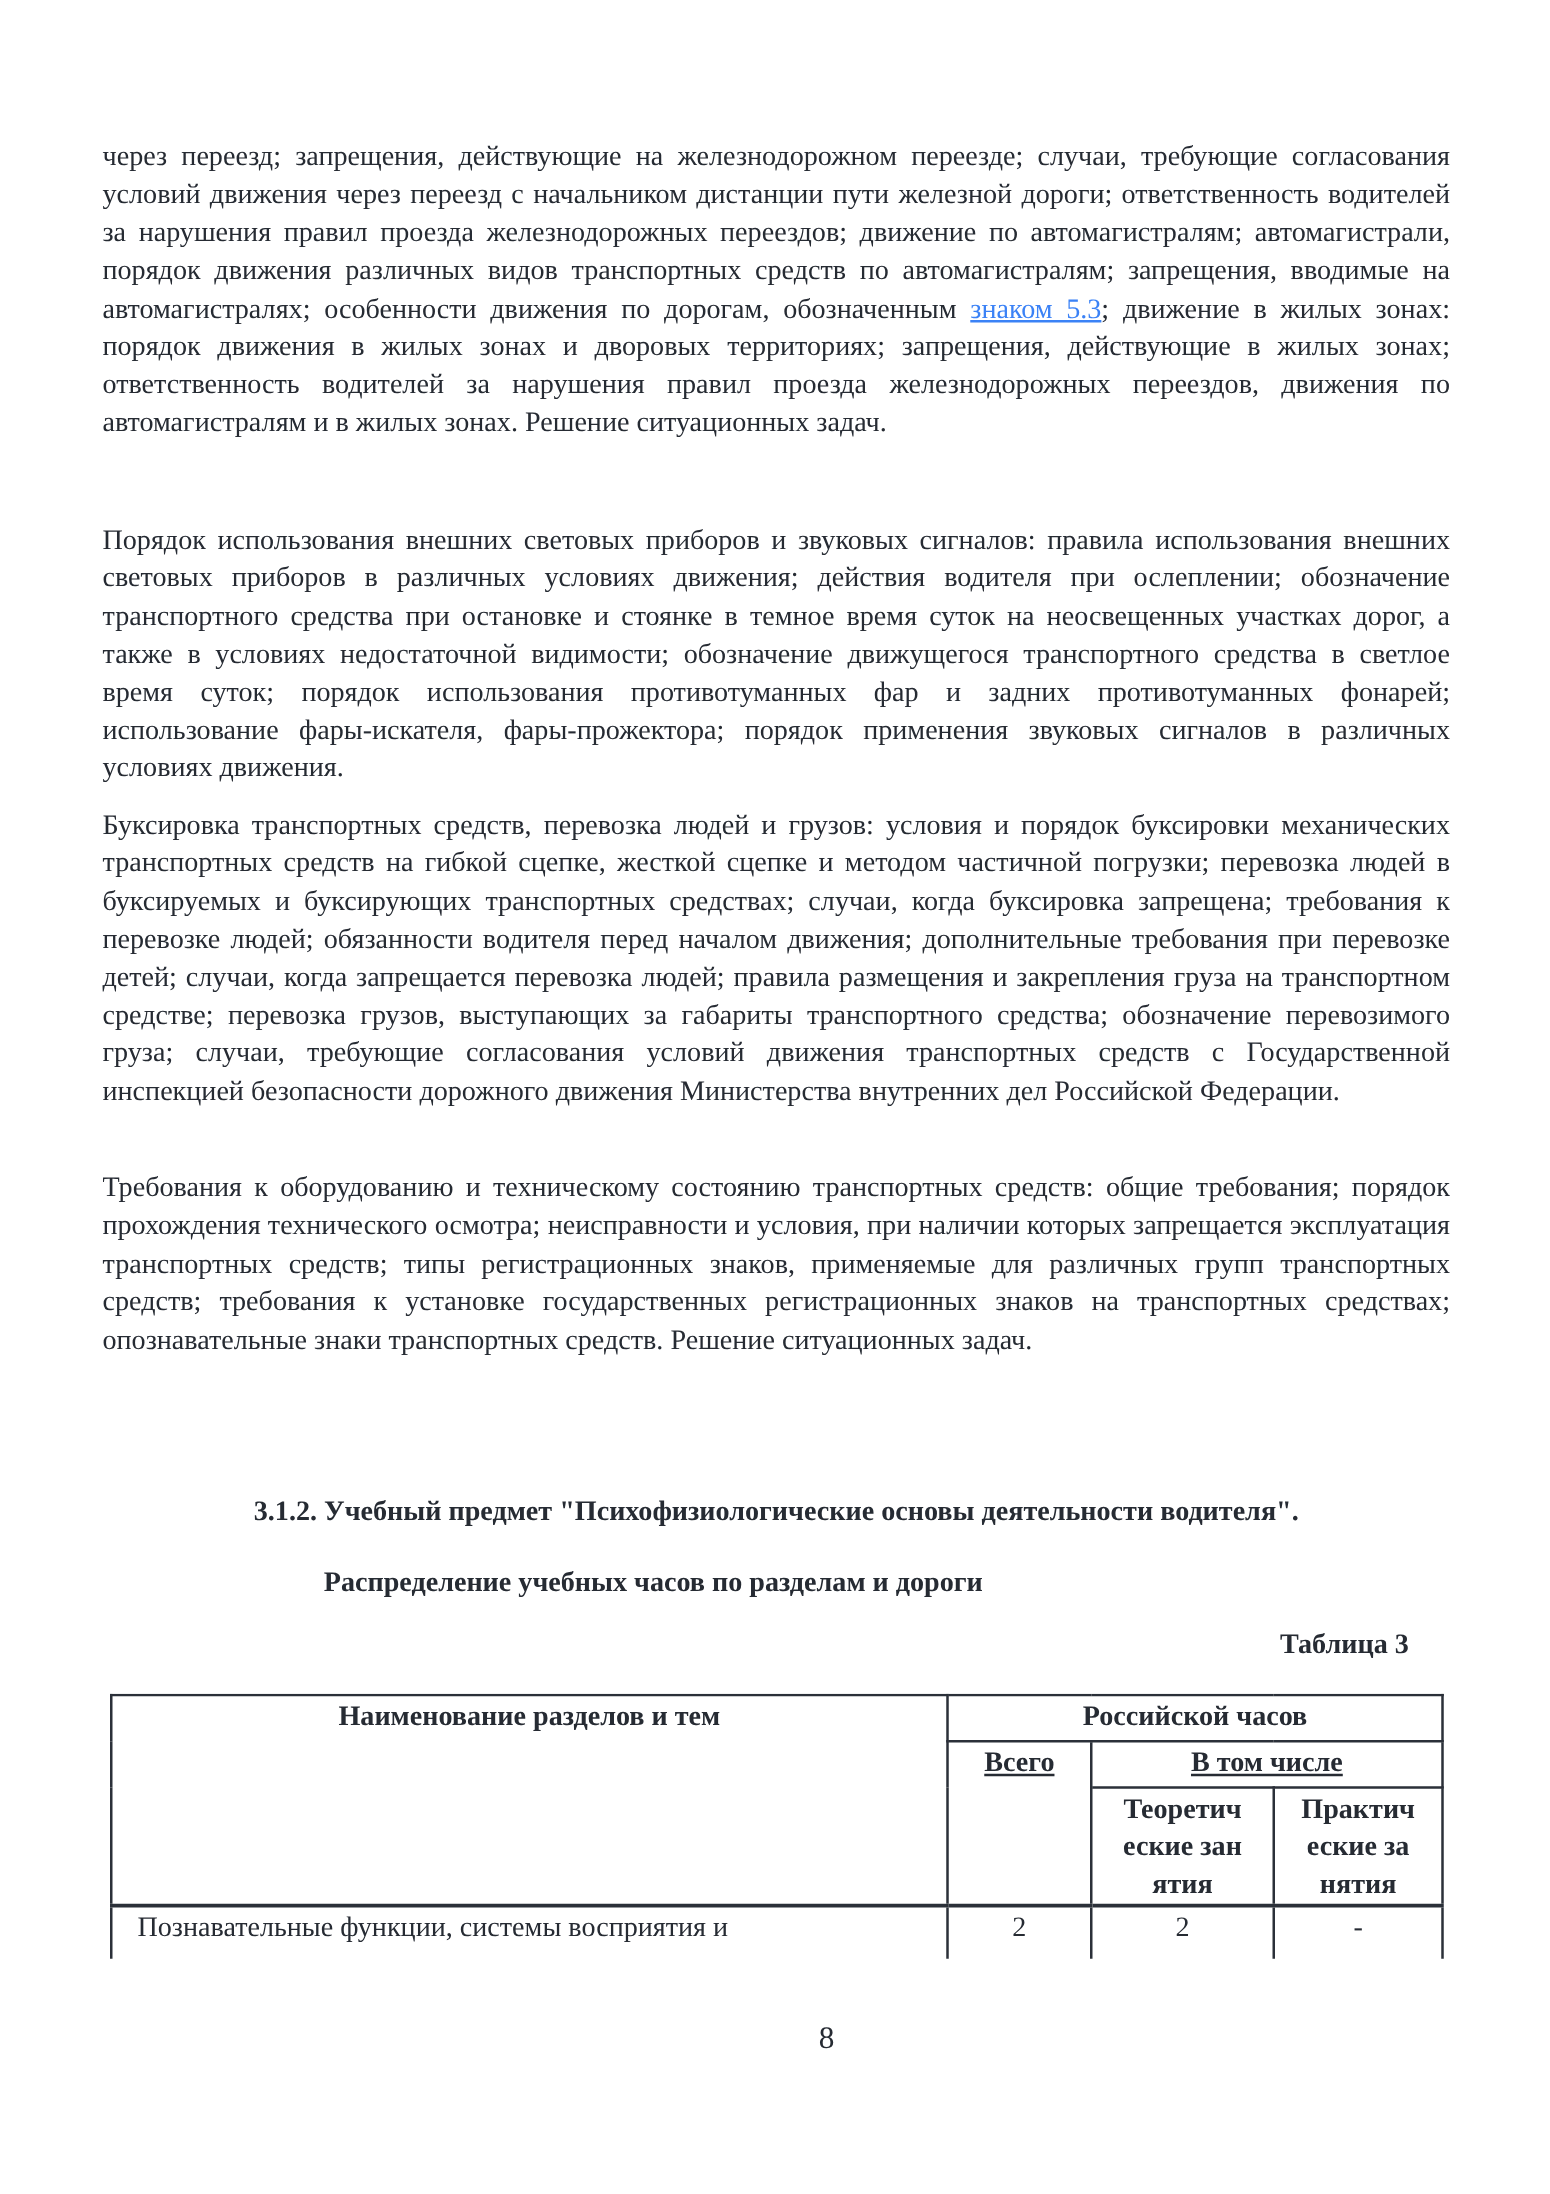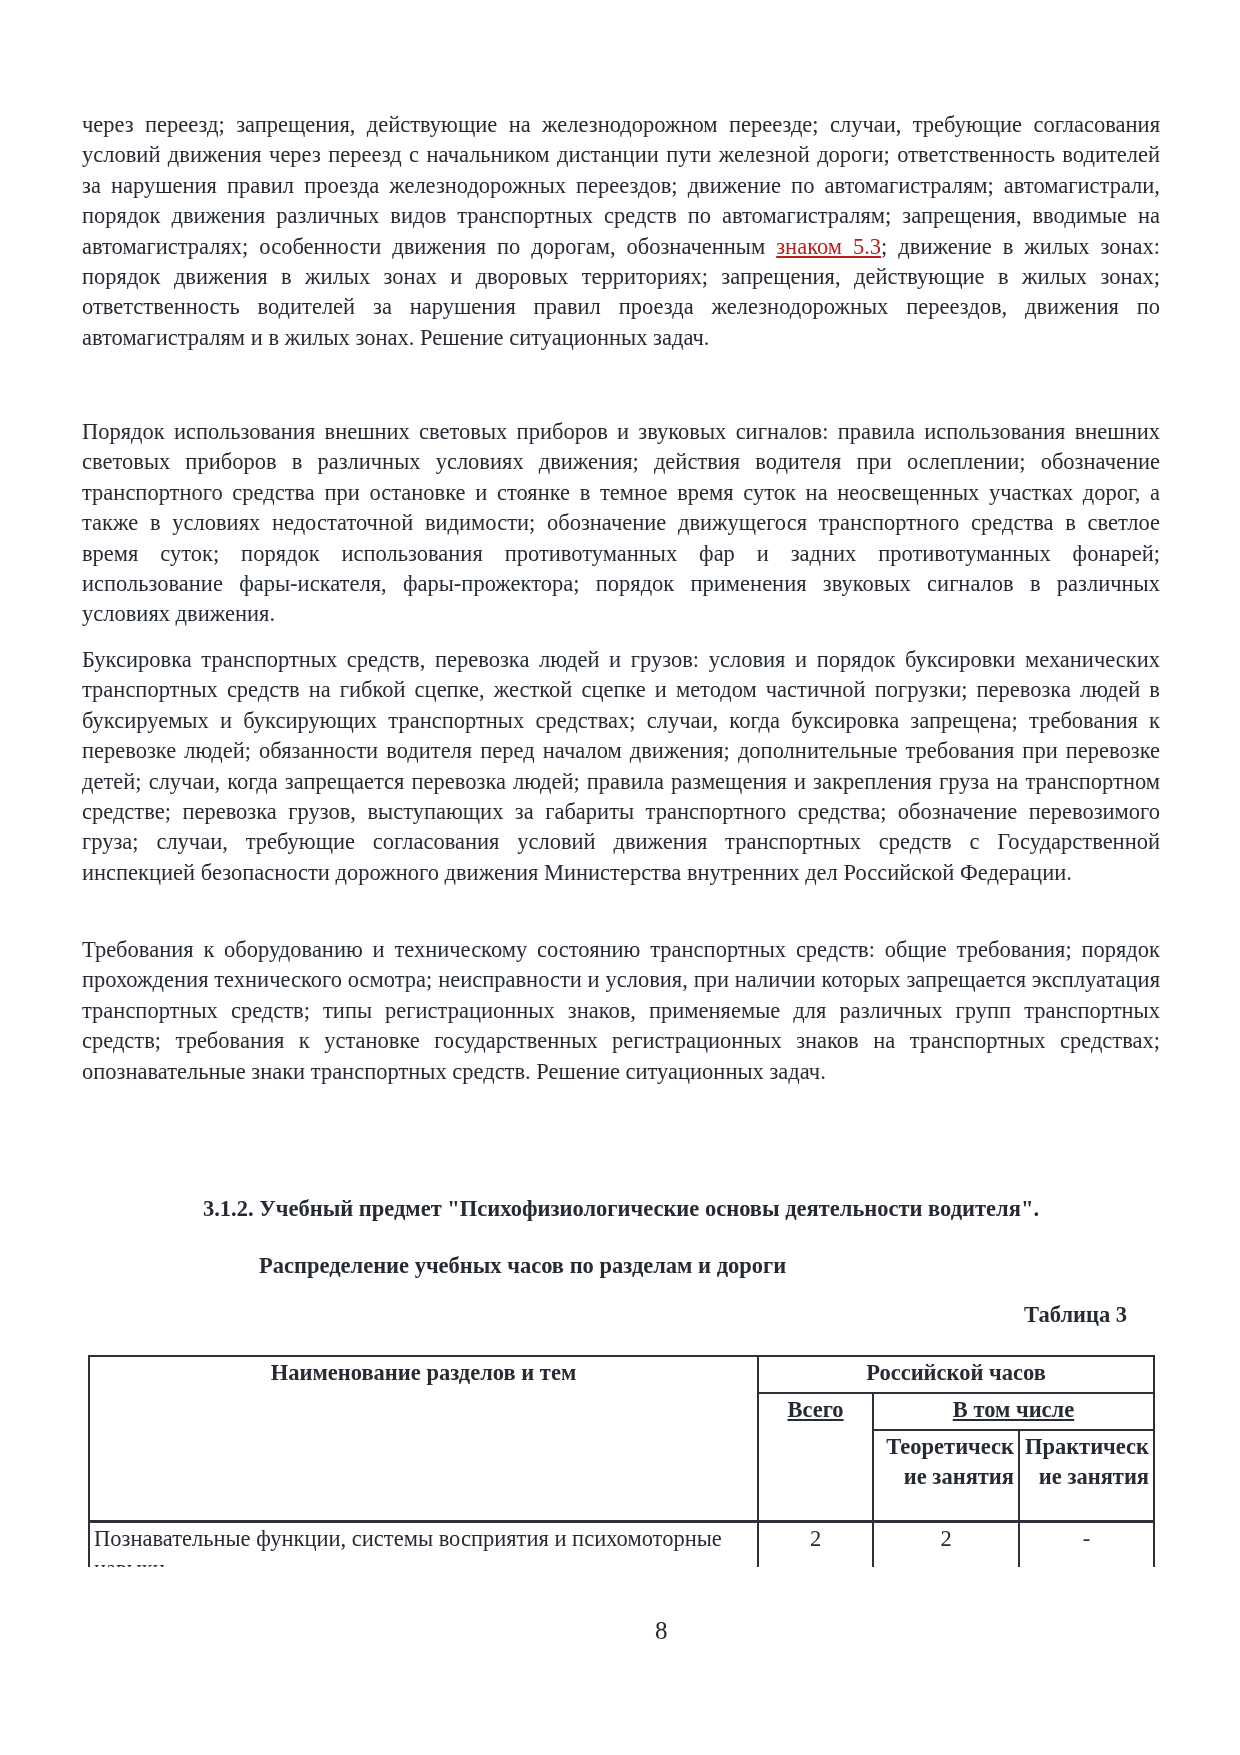--- a/index.html
+++ b/index.html
@@ -19,21 +19,21 @@
   .para {
     position: absolute;
     left: 82px;
     width: 1078px;
     margin: 0;
     font-size: 22.5px;
     line-height: 30.4px;
     text-align: justify;
   }
   .doclink {
-    color: #b91c1c;
+    color: #3b82f6;
     text-decoration: underline;
     cursor: pointer;
     margin-top: 19px;
   }
   .section-heading {
     position: absolute;
     left: 82px;
     width: 1078px;
     margin: 0;
     font-size: 22.5px;
@@ -69,40 +69,40 @@
   table.hours {
     border-collapse: collapse;
     table-layout: fixed;
     width: 1065px;
     font-size: 22.5px;
     color: #262b33;
   }
   table.hours td {
     border: 2px solid #2b3039;
     vertical-align: top;
-    padding: 1px 4px;
+    padding: 1px 20px;
     line-height: 30px;
     overflow: hidden;
   }
   td.hname {
     font-weight: bold;
     text-align: center;
     padding-top: 3px;
   }
   td.hc {
     font-weight: bold;
     text-align: center;
   }
   td.brk {
     word-break: break-all;
     line-height: 29px;
   }
   tr.r1 td { height: 33px; }
   tr.r2 td { height: 33px; text-decoration: underline; }
-  tr.r3 td { height: 87px; text-align: right; }
+  tr.r3 td { height: 87px; }
   tr.data td {
     height: 80px;
     border-top: 3px solid #2b3039;
   }
   td.cname {
     text-align: left;
     padding-right: 120px;
   }
   td.cnum {
     text-align: center;

